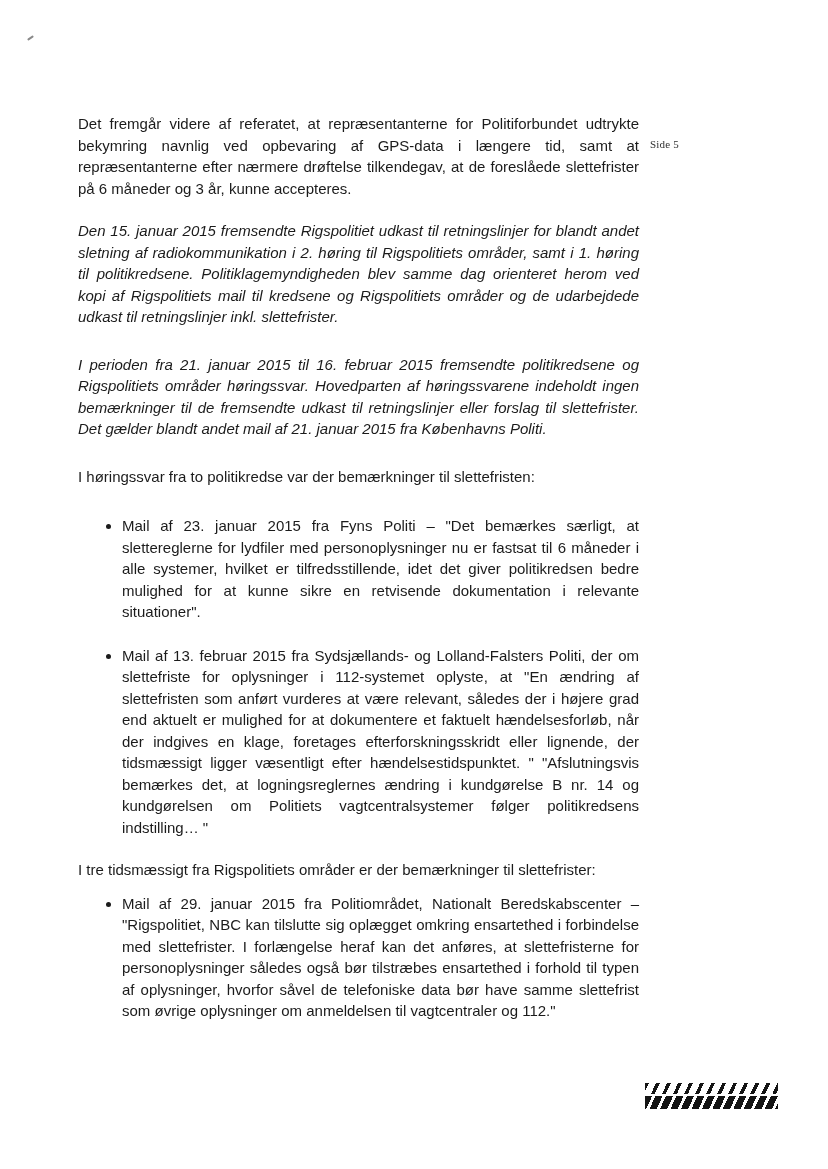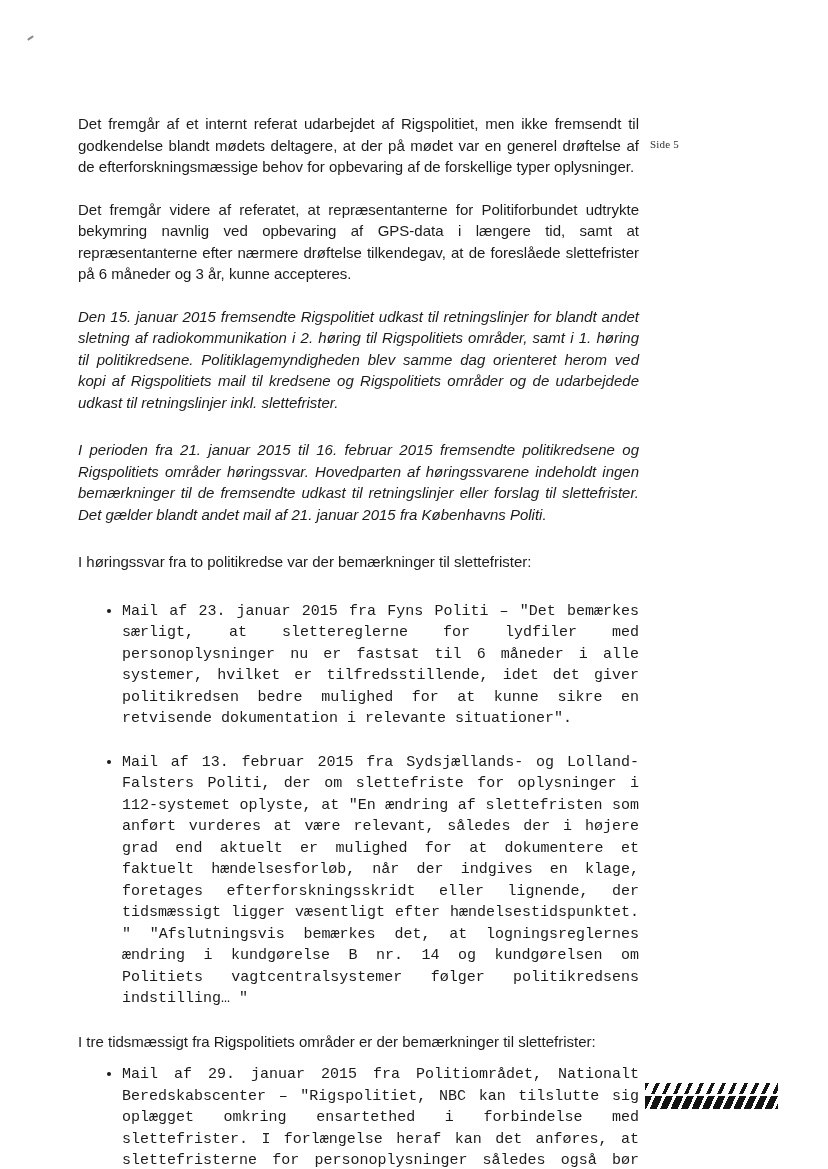--- a/index.html
+++ b/index.html
@@ -59,21 +59,20 @@
     margin-bottom: 6px;
   }
   ul.bullets {
     margin: 0 0 21px 0;
     padding: 0 0 0 44px;
     list-style: disc;
   }
   ul.bullets li {
     margin: 12px 0 22px 0;
     padding-left: 0;
-    font-family: Liberation Mono, monospace;
   }
   ul.bullets li:last-child {
     margin-bottom: 0;
   }
   ul.bullets.bullets2 {
     margin-bottom: 0;
   }
   .hatch {
     position: absolute;
     left: 645px;
@@ -94,29 +93,28 @@
 <body>
 
 <div class="page">
 
   <div class="corner-mark"></div>
 
   <div class="margin-note">Side 5</div>
 
   <div class="content">
 
-    <p class="para">Det fremgår af et internt referat udarbejdet af Rigspolitiet, men ikke fremsendt til godkendelse blandt mødets deltagere, at der på mødet var en generel drøftelse af de efterforskningsmæssige behov for opbevaring af de forskellige typer oplysninger.</p>
 
     <p class="para">Det fremgår videre af referatet, at repræsentanterne for Politiforbundet udtrykte bekymring navnlig ved opbevaring af GPS-data i længere tid, samt at repræsentanterne efter nærmere drøftelse tilkendegav, at de foreslåede slettefrister på 6 måneder og 3 år, kunne accepteres.</p>
 
     <p class="para gap-before-lg">Den 15. januar 2015 fremsendte Rigspolitiet udkast til retningslinjer for blandt andet sletning af radiokommunikation i 2. høring til Rigspolitiets områder, samt i 1. høring til politikredsene. Politiklagemyndigheden blev samme dag orienteret herom ved kopi af Rigspolitiets mail til kredsene og Rigspolitiets områder og de udarbejdede udkast til retningslinjer inkl. slettefrister.</p>
 
     <p class="para gap-before-lg">I perioden fra 21. januar 2015 til 16. februar 2015 fremsendte politikredsene og Rigspolitiets områder høringssvar. Hovedparten af høringssvarene indeholdt ingen bemærkninger til de fremsendte udkast til retningslinjer eller forslag til slettefrister. Det gælder blandt andet mail af 21. januar 2015 fra Københavns Politi.</p>
 
-    <p class="para lead-in">I høringssvar fra to politikredse var der bemærkninger til slettefrister:</p>
+    <p class="para lead-in">I høringssvar fra to politikredse var der bemærkninger til slettefristen:</p>
 
     <ul class="bullets">
       <li>Mail af 23. januar 2015 fra Fyns Politi – "Det bemærkes særligt, at slettereglerne for lydfiler med personoplysninger nu er fastsat til 6 måneder i alle systemer, hvilket er tilfredsstillende, idet det giver politikredsen bedre mulighed for at kunne sikre en retvisende dokumentation i relevante situationer".</li>
       <li>Mail af 13. februar 2015 fra Sydsjællands- og Lolland-Falsters Politi, der om slettefriste for oplysninger i 112-systemet oplyste, at "En ændring af slettefristen som anført vurderes at være relevant, således der i højere grad end aktuelt er mulighed for at dokumentere et faktuelt hændelsesforløb, når der indgives en klage, foretages efterforskningsskridt eller lignende, der tidsmæssigt ligger væsentligt efter hændelsestidspunktet. " "Afslutningsvis bemærkes det, at logningsreglernes ændring i kundgørelse B nr. 14 og kundgørelsen om Politiets vagtcentralsystemer følger politikredsens indstilling… "</li>
     </ul>
 
     <p class="para lead-in2">I tre tidsmæssigt fra Rigspolitiets områder er der bemærkninger til slettefrister:</p>
 
     <ul class="bullets bullets2">
       <li>Mail af 29. januar 2015 fra Politiområdet, Nationalt Beredskabscenter – "Rigspolitiet, NBC kan tilslutte sig oplægget omkring ensartethed i forbindelse med slettefrister. I forlængelse heraf kan det anføres, at slettefristerne for personoplysninger således også bør tilstræbes ensartethed i forhold til typen af oplysninger, hvorfor såvel de telefoniske data bør have samme slettefrist som øvrige oplysninger om anmeldelsen til vagtcentraler og 112."</li>

